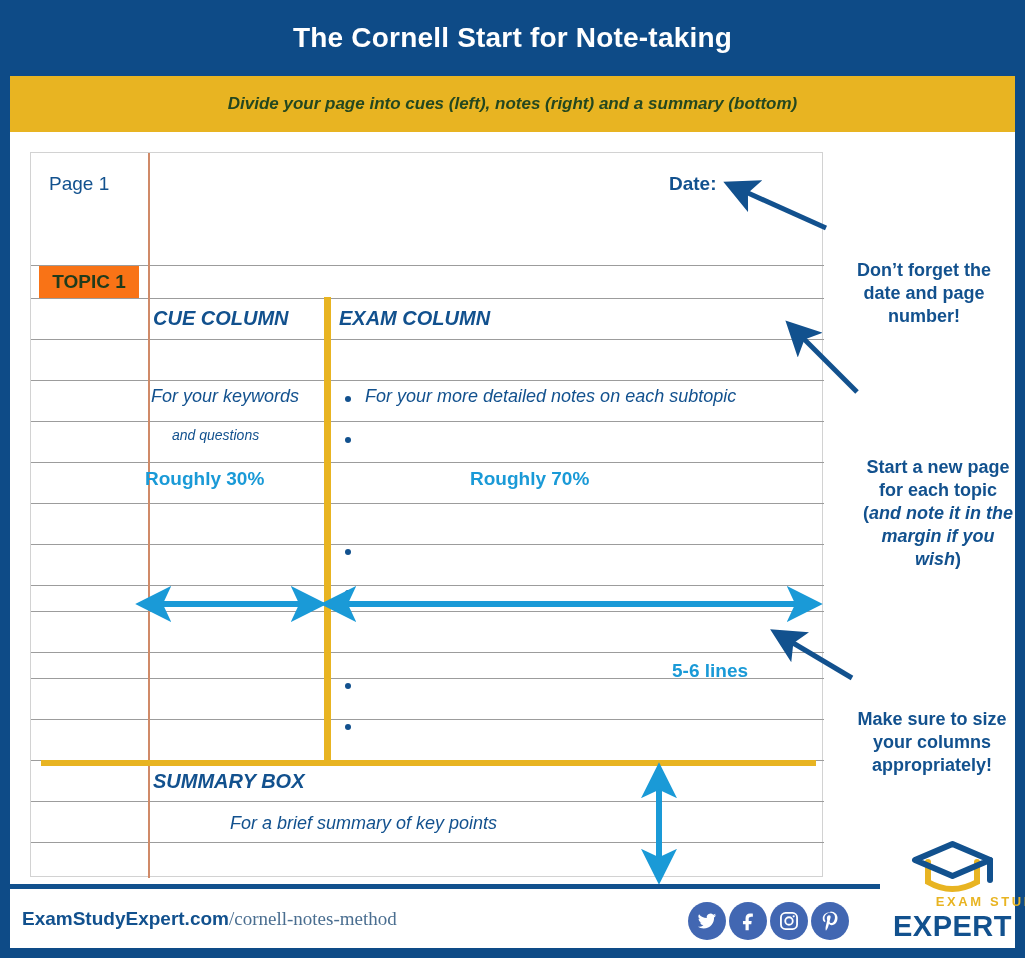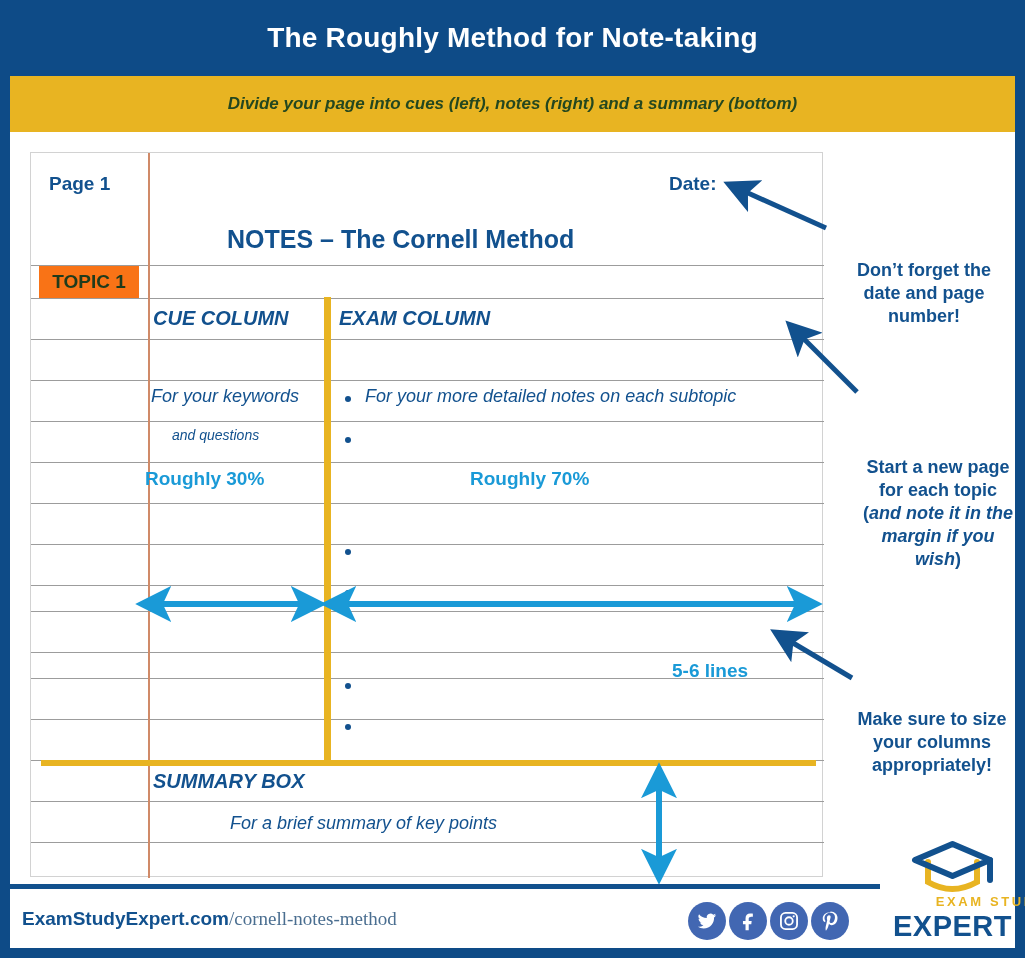--- a/index.html
+++ b/index.html
@@ -117,21 +117,21 @@
   }
 
   .nb-text {
     position: absolute;
     color: #12518e;
     white-space: nowrap;
   }
   .page-label {
     left: 18px; top: 20px;
     font-size: 19px;
-    font-weight: bold;
+    font-weight: normal;
   }
   .date-label {
     left: 638px; top: 20px;
     font-size: 19px;
     font-weight: bold;
   }
   .notes-title {
     left: 196px; top: 72px;
     font-size: 25px;
     font-weight: bold;
@@ -293,21 +293,21 @@
 </head>
 <body>
 
 <div id="page">
 
   <div class="frame-left"></div>
   <div class="frame-right"></div>
   <div class="frame-bottom"></div>
 
   <div class="title-band">
-    <div class="title">The Roughly Method for Note-taking</div>
+    <div class="title">The Cornell Start for Note-taking</div>
   </div>
   <div class="subtitle-band">
     <div class="subtitle">Divide your page into cues (left), notes (right) and a summary (bottom)</div>
   </div>
 
   <div id="notebook">
 
     <div class="rule" style="top:112px"></div>
     <div class="rule" style="top:145px"></div>
     <div class="rule" style="top:186px"></div>
@@ -324,21 +324,20 @@
     <div class="rule" style="top:607px"></div>
     <div class="rule" style="top:648px"></div>
     <div class="rule" style="top:689px"></div>
 
     <div class="vline-margin"></div>
     <div class="vline-gold"></div>
     <div class="hline-gold"></div>
 
     <div class="nb-text page-label">Page 1</div>
     <div class="nb-text date-label">Date:</div>
-    <div class="nb-text notes-title">NOTES – The Cornell Method</div>
 
     <div class="topic-badge">TOPIC 1</div>
 
     <div class="nb-text cue-head">CUE COLUMN</div>
     <div class="nb-text notes-head">EXAM COLUMN</div>
 
     <div class="nb-text cue-line1">For your keywords</div>
     <div class="nb-text cue-line2">and questions</div>
 
     <div class="bullet" style="left:314px; top:243px"></div>

